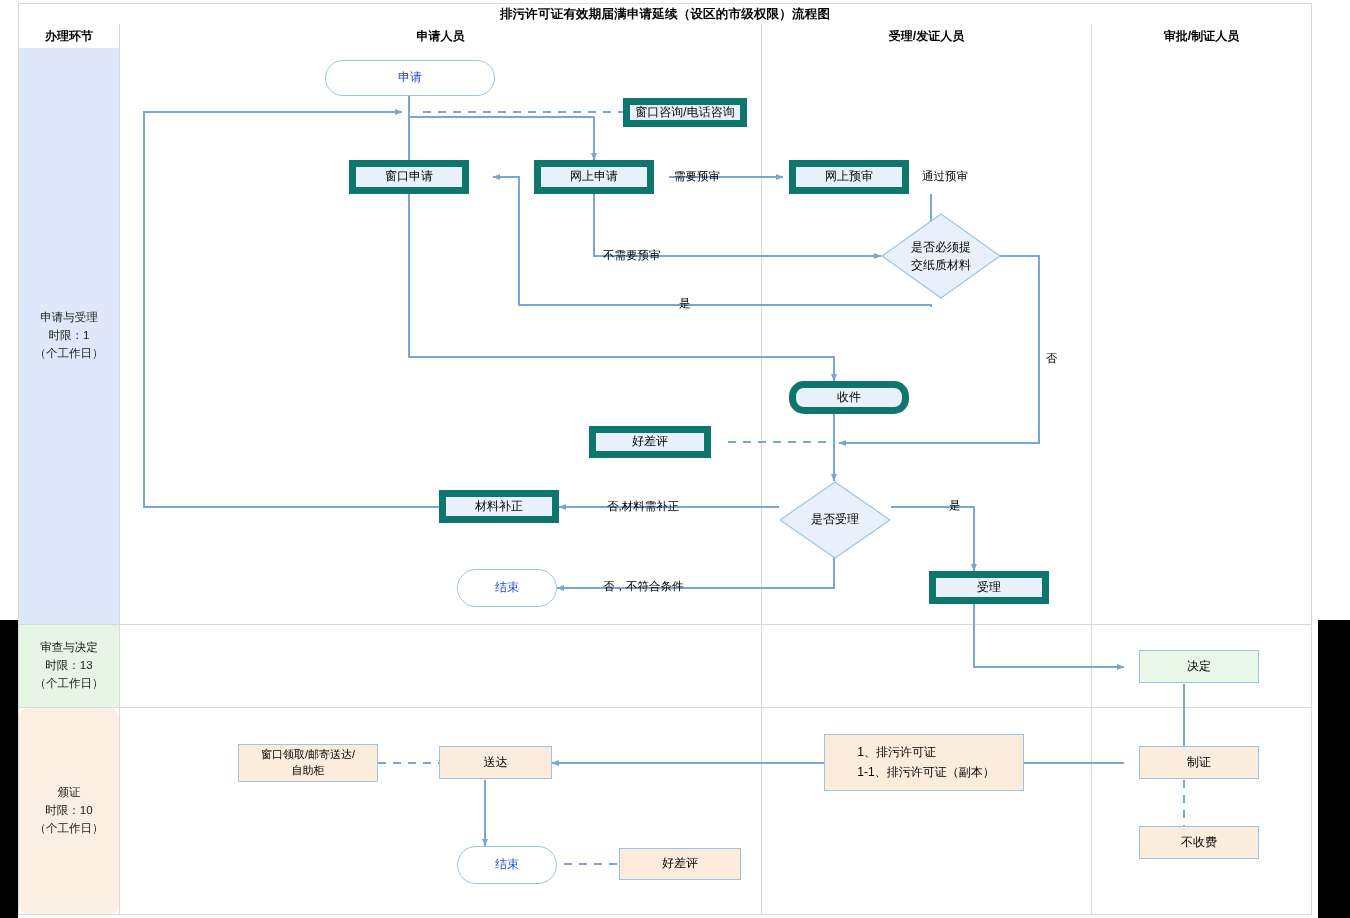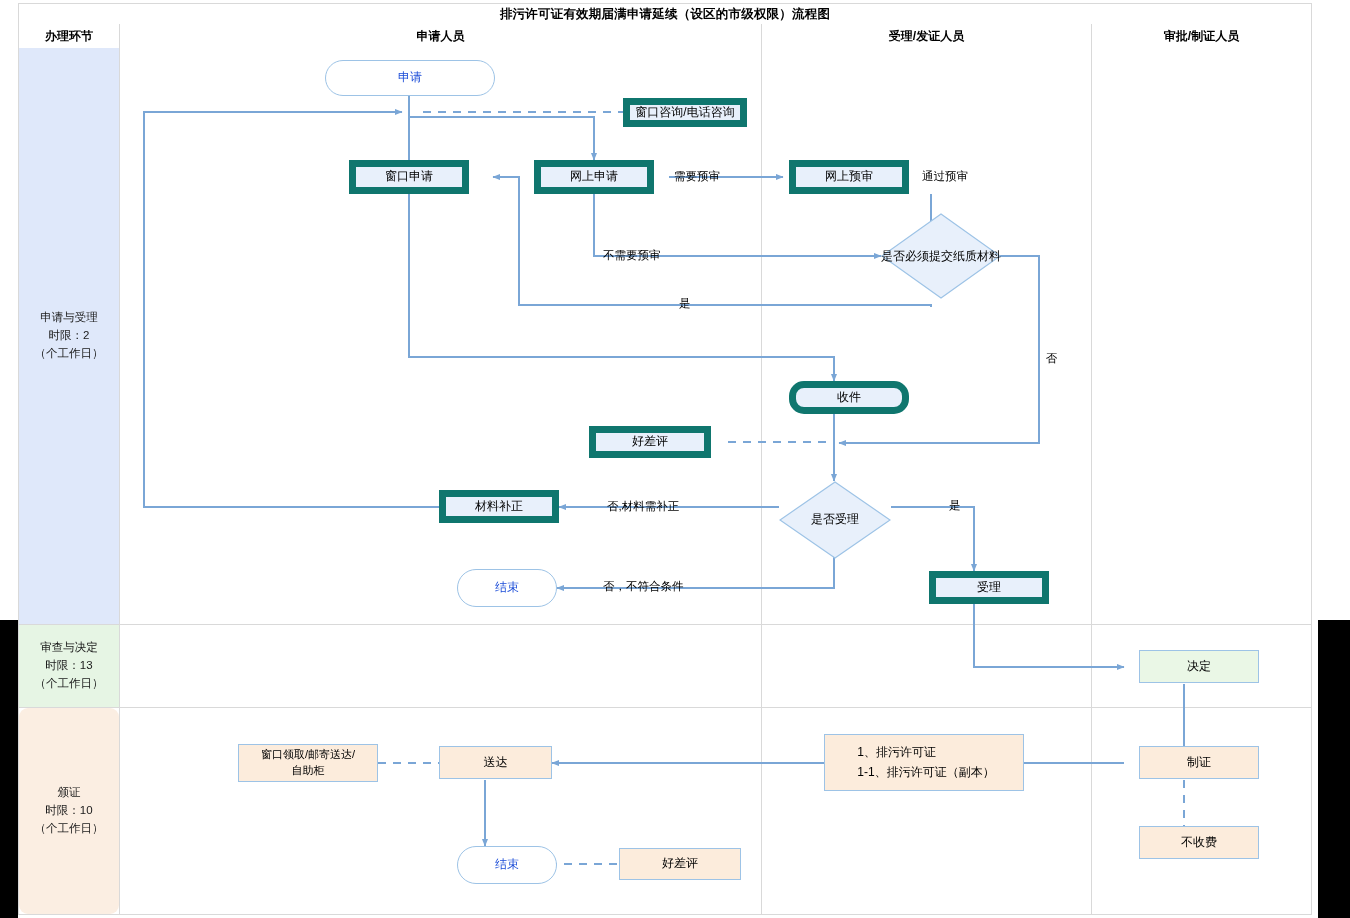--- a/index.html
+++ b/index.html
@@ -76,21 +76,21 @@
     <div class="hsep" style="left:742px;"></div>
     <div class="hcell" style="left:743px;width:329px;">受理/发证人员</div>
     <div class="hsep" style="left:1072px;"></div>
     <div class="hcell" style="left:1073px;width:219px;">审批/制证人员</div>
   </div>
 
   <div id="grid">
 
     <div class="stage stage-blue" style="top:0;height:576px;">
       <span>申请与受理</span>
-      <span>时限：2</span>
+      <span>时限：1</span>
       <span>（个工作日）</span>
     </div>
     <div class="stage stage-green" style="top:577px;height:82px;">
       <span>审查与决定</span>
       <span>时限：13</span>
       <span>（个工作日）</span>
     </div>
     <div class="stage stage-peach" style="top:660px;height:206px;">
       <span>颁证</span>
       <span>时限：10</span>
@@ -174,21 +174,21 @@
     </div>
 
     <div class="node rect" style="left:770px;top:112px;width:120px;height:34px;">
       <span>网上预审</span>
     </div>
 
     <div class="node diamond" style="left:862px;top:165px;width:120px;height:86px;">
       <svg width="120" height="86" viewBox="0 0 120 86">
         <polygon points="60,1 119,43 60,85 1,43" fill="#e8f0fb" stroke="#9dc3e6" stroke-width="1.2"></polygon>
       </svg>
-      <div class="dtext" style="display:flex;flex-direction:row;line-height:1.5;">
+      <div class="dtext" style="display:flex;flex-direction:column;line-height:1.5;">
         <span>是否必须提</span>
         <span>交纸质材料</span>
       </div>
     </div>
 
     <div class="node rect" style="left:770px;top:333px;width:120px;height:33px;border-radius:15px;">
       <span>收件</span>
     </div>
 
     <div class="node rect" style="left:570px;top:378px;width:122px;height:32px;">

